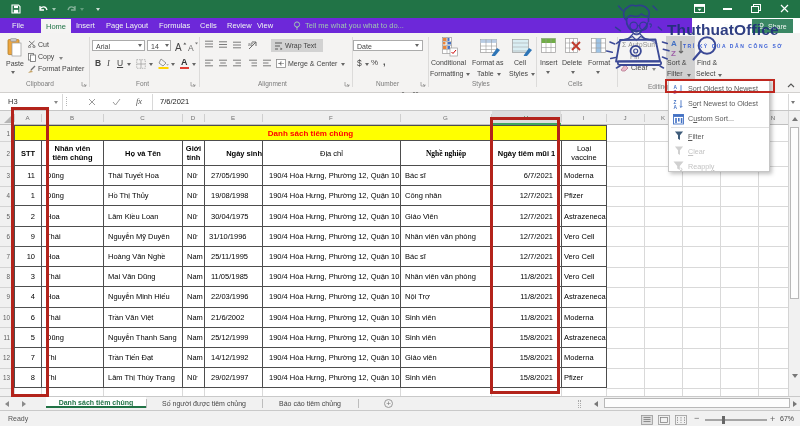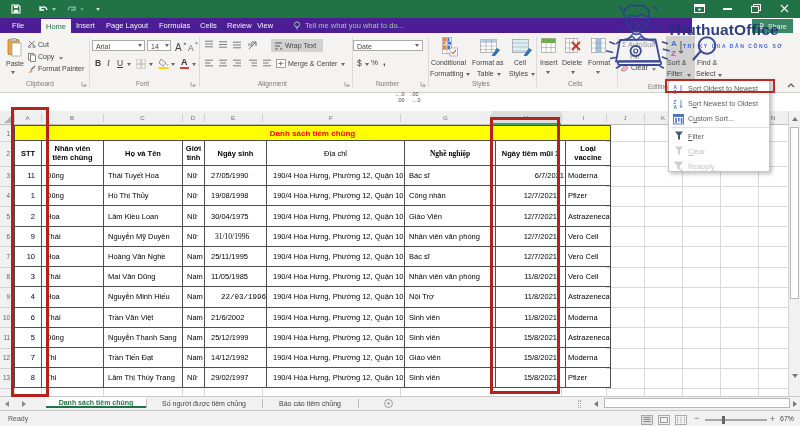--- a/index.html
+++ b/index.html
@@ -1,20 +1,20 @@
 <!DOCTYPE html>
 <html><head>
 <meta charset="utf-8">
 <style>
 * { margin:0; padding:0; box-sizing:border-box; }
 html,body { width:800px; height:426px; overflow:hidden; }
 #app { position:relative; width:800px; height:426px; font-family:"Liberation Sans",sans-serif; background:#fff; overflow:hidden; }
 .abs { position:absolute; }
 #titlebar { left:0; top:0; width:800px; height:18px; background:#217346; }
-#tabrow { left:0; top:18px; width:692px; height:15px; background:#4c1d95; }
+#tabrow { left:0; top:18px; width:692px; height:15px; background:#6d28d9; }
 .mtab { position:absolute; top:3px; color:#f0f6f2; font-size:7.5px; white-space:nowrap; }
 #ribbon { left:0; top:33px; width:800px; height:60px; background:#f4f3f2; border-bottom:1px solid #d2d0ce; }
 .rsep { position:absolute; top:4px; width:1px; height:50px; background:#dcdbda; }
 .rlabel { position:absolute; top:47px; font-size:6.5px; color:#7b7b7b; white-space:nowrap; }
 .rtext { position:absolute; font-size:7px; color:#444; white-space:nowrap; }
 .combo { position:absolute; background:#fff; border:1px solid #ababab; font-size:7px; color:#444; white-space:nowrap; }
 .dda { position:absolute; width:0; height:0; border-left:2.5px solid transparent; border-right:2.5px solid transparent; border-top:3px solid #666; }
 .gv { position:absolute; width:1px; background:#d9d9d9; }
 .gh { position:absolute; height:1px; background:#d9d9d9; }
 .clet { position:absolute; top:3px; font-size:6.2px; color:#707070; transform:translateX(-50%); }
@@ -301,20 +301,37 @@
 <div class="rtext" style="left:667px;top:26px;">Sort &amp;</div>
 <div class="rtext" style="left:667px;top:37px;">Filter</div>
 <div class="dda" style="left:687px;top:41px;"></div>
 <div class="rtext" style="left:697px;top:26px;">Find &amp;</div>
 <div class="rtext" style="left:696px;top:37px;">Select</div>
 <div class="dda" style="left:718px;top:41px;"></div>
 <div class="rlabel" style="left:648px;top:50px;">Editing</div>
 <svg class="abs" style="left:787px;top:50px;" width="8" height="5" viewBox="0 0 8 5">
         <path d="M1 4 L4 1 L7 4" stroke="#555" stroke-width="1.1" fill="none"></path>
       </svg>
+</div>
+<div class="abs" id="fbar" style="left:0;top:93px;width:800px;height:18px;background:#fff;border-bottom:1px solid #c6c6c6;">
+<div class="abs" style="left:8px;top:4px;font-size:7.5px;color:#333;">H3</div>
+<div class="dda" style="left:54px;top:8px;border-top-color:#888;"></div>
+<div class="abs" style="left:62px;top:1px;width:1px;height:16px;background:#d8d8d8;"></div>
+<div class="abs" style="left:66px;top:4px;width:2px;height:9px;border-left:1.5px dotted #b5b5b5;"></div>
+<svg class="abs" style="left:88px;top:5px;" width="8" height="8" viewBox="0 0 8 8">
+        <path d="M1 1 L7 7 M7 1 L1 7" stroke="#9a9a9a" stroke-width="1"></path>
+      </svg>
+<svg class="abs" style="left:112px;top:5px;" width="9" height="8" viewBox="0 0 9 8">
+        <path d="M1 4 L3.5 7 L8 1" stroke="#9a9a9a" stroke-width="1" fill="none"></path>
+      </svg>
+<div class="abs" style="left:136px;top:3px;font-size:8.5px;font-style:italic;color:#555;font-family:'Liberation Serif',serif;">fx</div>
+<div class="abs" style="left:152px;top:1px;width:1px;height:16px;background:#d8d8d8;"></div>
+<div class="abs" style="left:160px;top:4px;font-size:7.5px;color:#222;">7/6/2021</div>
+<div class="abs" style="left:788px;top:1px;width:1px;height:16px;background:#d8d8d8;"></div>
+<div class="dda" style="left:791px;top:8px;border-top-color:#777;"></div>
 </div>
 <div class="abs" id="sheet" style="left:0;top:111px;width:788px;height:285px;background:#fff;overflow:hidden;">
 <div class="abs" style="left:0;top:0;width:788px;height:14px;background:#efefef;border-bottom:1px solid #bfbfbf;"></div>
 <svg class="abs" style="left:3px;top:5px;" width="9" height="8" viewBox="0 0 9 8">
         <path d="M8 0 V7 H1 Z" fill="#b5b5b5"></path>
       </svg>
 <div class="clet" style="left:27.5px;">A</div>
 <div class="clet" style="left:72.0px;">B</div>
 <div class="clet" style="left:142.5px;">C</div>
 <div class="clet" style="left:193.0px;">D</div>
@@ -415,35 +432,35 @@
       </colgroup>
       <tbody>
         <tr style="height:15px;">
           <td colspan="9" class="c" style="background:#ffff00;color:#f00;font-weight:bold;font-size:8px;">Danh sách tiêm chủng</td>
         </tr>
         <tr style="height:25px;">
           <td class="c" style="font-weight:bold;line-height:1.2;">STT</td>
           <td class="c" style="font-weight:bold;line-height:1.2;">Nhân viên<br>tiêm chủng</td>
           <td class="c" style="font-weight:bold;line-height:1.2;">Họ và Tên</td>
           <td class="c" style="font-weight:bold;line-height:1.2;">Giới<br>tính</td>
-          <td class="c" style="font-weight:bold;line-height:1.2;">Ngày sinh</td>
+          <td class="c" style="font-weight:bold;line-height:1.2;text-align:right;">Ngày sinh</td>
           <td class="c" style="font-weight:normal;line-height:1.2;">Địa chỉ</td>
           <td class="c" style="font-weight:bold;line-height:1.2;font-family:Liberation Serif, serif;">Nghề nghiệp</td>
           <td class="c" style="font-weight:bold;line-height:1.2;">Ngày tiêm mũi 1</td>
-          <td class="c" style="font-weight:bold;line-height:1.2;">Loại<br>vaccine</td>
+          <td class="c" style="font-weight:normal;line-height:1.2;">Loại<br>vaccine</td>
         </tr>
         <tr style="height:20.23px;">
           <td class="r">11</td>
           <td>Dũng</td>
           <td>Thái Tuyết Hoa</td>
           <td>Nữ</td>
           <td style="padding-left:6px;">27/05/1990</td>
           <td style="padding-left:6px;">190/4 Hòa Hưng, Phường 12, Quận 10</td>
           <td>Bác sĩ</td>
-          <td class="r" style="padding-right:1px;">6/7/2021</td>
+          <td class="r" style="padding-right:8px;">6/7/2021</td>
           <td style="padding-left:2px;">Moderna</td>
         </tr>
         <tr style="height:20.23px;">
           <td class="r">1</td>
           <td>Dũng</td>
           <td>Hồ Thị Thủy</td>
           <td>Nữ</td>
           <td style="padding-left:6px;">19/08/1998</td>
           <td style="padding-left:6px;">190/4 Hòa Hưng, Phường 12, Quận 10</td>
           <td>Công nhân</td>
@@ -459,21 +476,21 @@
           <td style="padding-left:6px;">190/4 Hòa Hưng, Phường 12, Quận 10</td>
           <td>Giáo Viên</td>
           <td class="r" style="padding-right:8px;">12/7/2021</td>
           <td style="padding-left:2px;">Astrazeneca</td>
         </tr>
         <tr style="height:20.23px;">
           <td class="r">9</td>
           <td>Thái</td>
           <td>Nguyễn Mỹ Duyên</td>
           <td>Nữ</td>
-          <td style="padding-left:10px;font-family:Liberation Serif, serif;">31/10/1996</td>
+          <td style="padding-left:4px;">31/10/1996</td>
           <td style="padding-left:6px;">190/4 Hòa Hưng, Phường 12, Quận 10</td>
           <td>Nhân viên văn phòng</td>
           <td class="r" style="padding-right:8px;">12/7/2021</td>
           <td style="padding-left:2px;">Vero Cell</td>
         </tr>
         <tr style="height:20.23px;">
           <td class="r">10</td>
           <td>Hoa</td>
           <td>Hoàng Văn Nghề</td>
           <td>Nam</td>
@@ -492,21 +509,21 @@
           <td style="padding-left:6px;">190/4 Hòa Hưng, Phường 12, Quận 10</td>
           <td>Nhân viên văn phòng</td>
           <td class="r" style="padding-right:8px;">11/8/2021</td>
           <td style="padding-left:2px;">Vero Cell</td>
         </tr>
         <tr style="height:20.23px;">
           <td class="r">4</td>
           <td>Hoa</td>
           <td>Nguyễn Minh Hiếu</td>
           <td>Nam</td>
-          <td style="padding-left:16px;font-family:Liberation Mono, monospace;">22/03/1996</td>
+          <td style="padding-left:6px;">22/03/1996</td>
           <td style="padding-left:6px;">190/4 Hòa Hưng, Phường 12, Quận 10</td>
           <td>Nội Trợ</td>
           <td class="r" style="padding-right:8px;">11/8/2021</td>
           <td style="padding-left:2px;">Astrazeneca</td>
         </tr>
         <tr style="height:20.23px;">
           <td class="r">6</td>
           <td>Thái</td>
           <td>Trần Văn Việt</td>
           <td>Nam</td>

